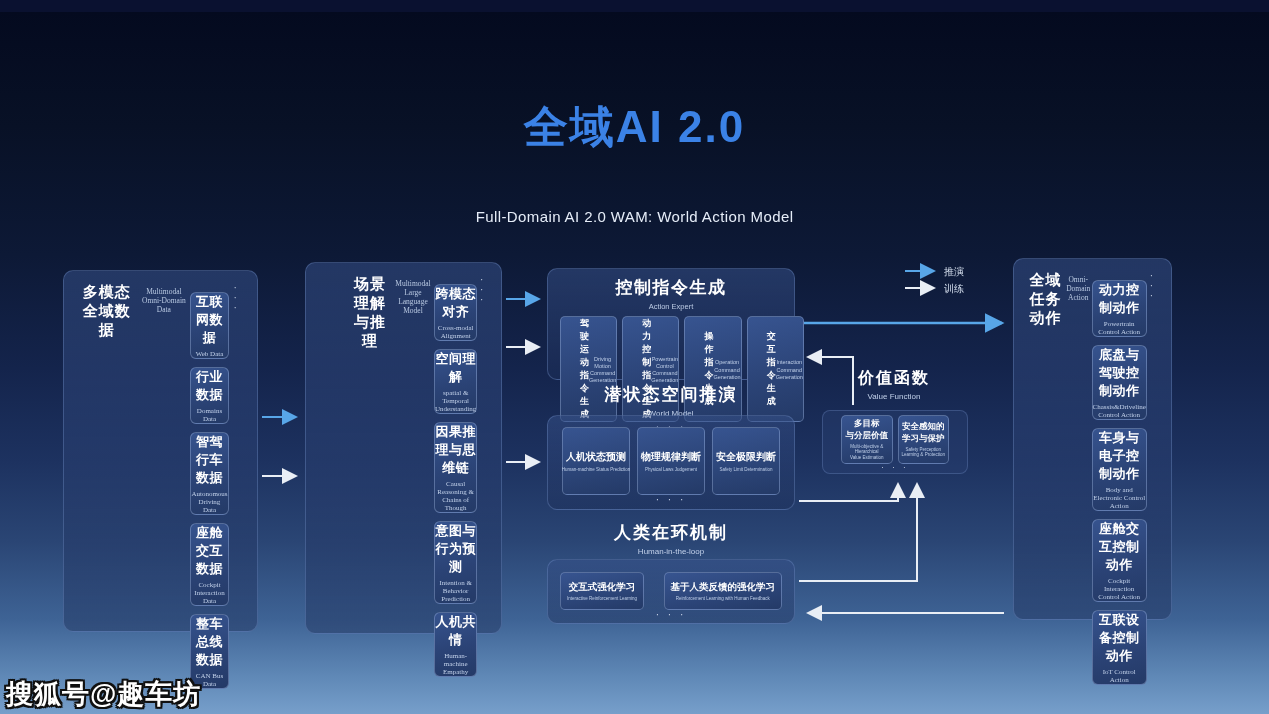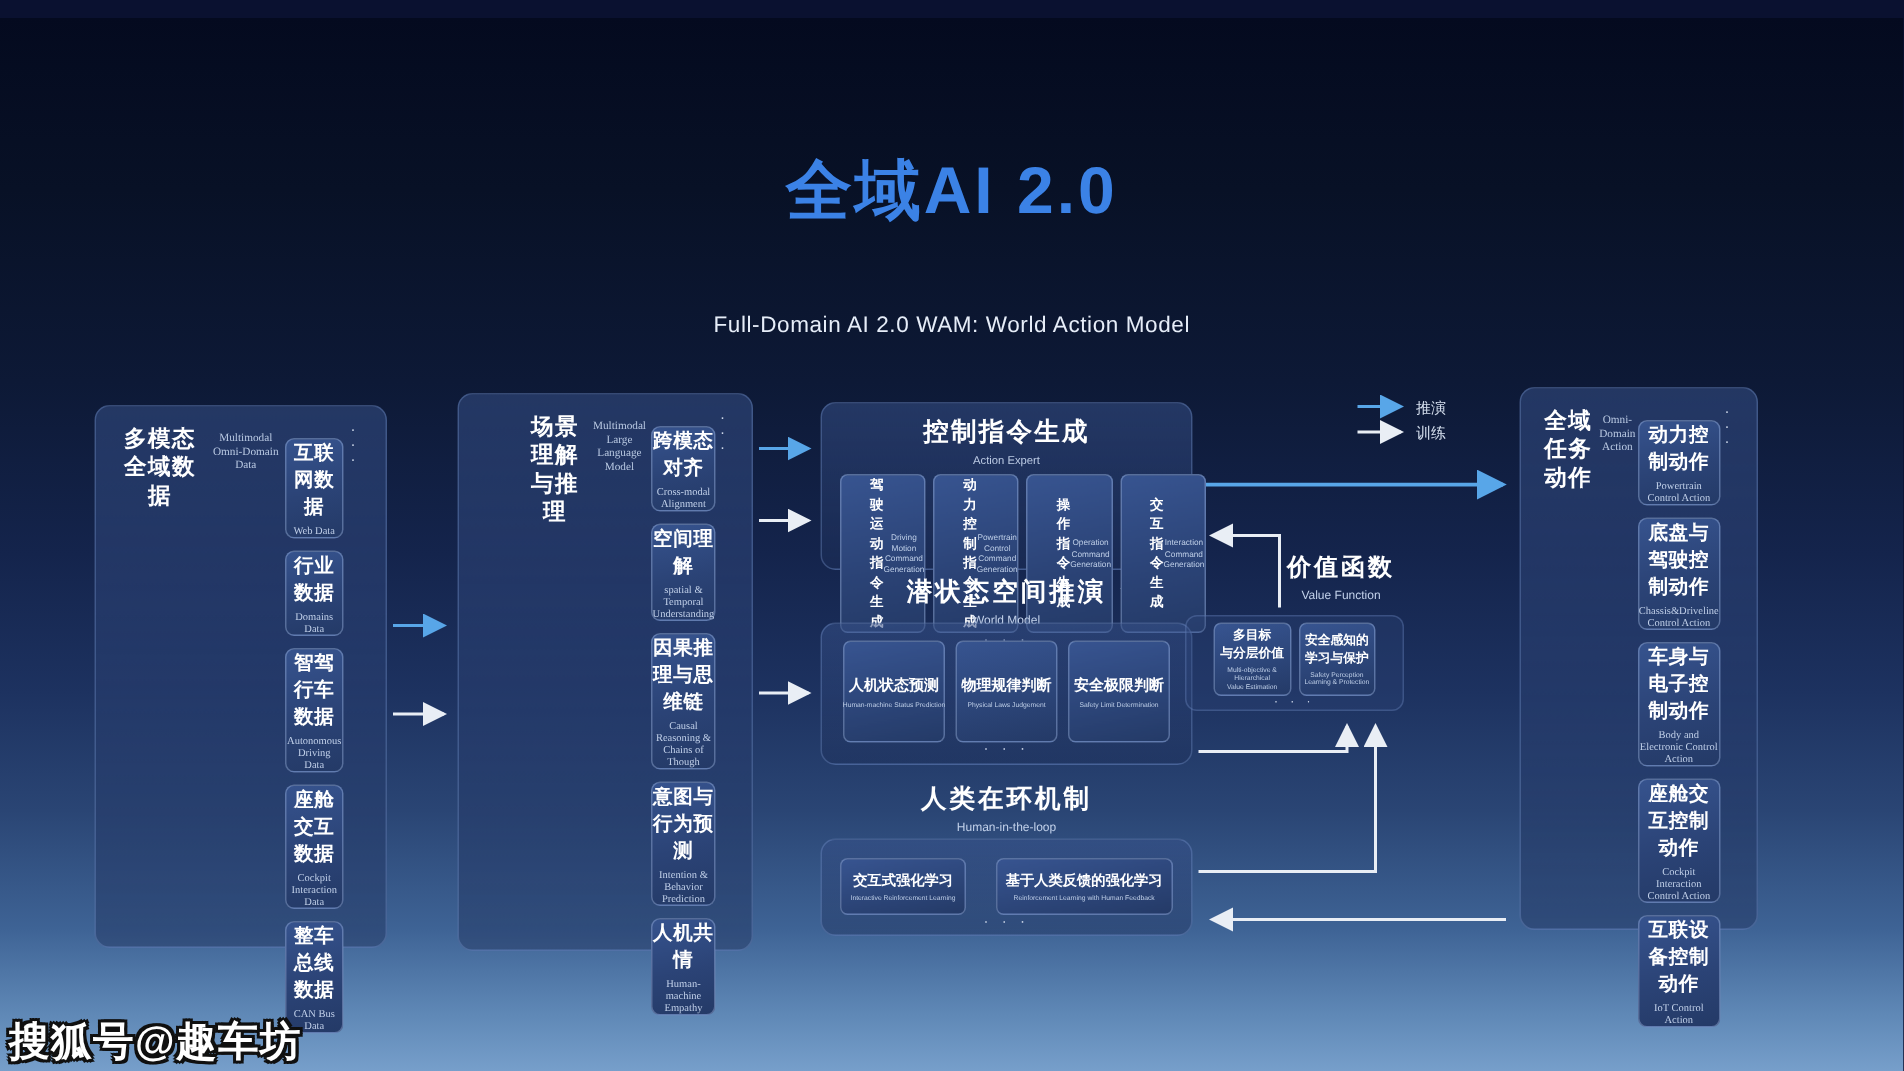--- a/index.html
+++ b/index.html
@@ -66,21 +66,21 @@
   .wm-box .zh{font-size:10px;font-weight:bold;color:#fff;}
   .wm-box .en{font-size:4.5px;color:#bfcfe8;margin-top:3px;white-space:nowrap;}
   
   .panel-hil{left:547px;top:547px;width:248px;height:65px;padding:12px 12px 1px;display:flex;flex-direction:column;}
   .hil-row{flex:1;display:flex;gap:14px;justify-content:space-between;}
   .hil-box{border-radius:5px;display:flex;flex-direction:column;align-items:center;justify-content:center;padding:0 6px;
     background:linear-gradient(168deg,#375490,#243a67);border:1px solid rgba(168,192,235,0.38);}
   .hil-box .zh{font-size:9.5px;font-weight:bold;color:#fff;white-space:nowrap;}
   .hil-box .en{font-size:4.5px;color:#bfcfe8;margin-top:2px;white-space:nowrap;}
   
-  .panel-vf{left:790px;top:398px;width:146px;height:64px;padding:4px 18px 0;display:flex;flex-direction:column;
+  .panel-vf{left:822px;top:398px;width:146px;height:64px;padding:4px 18px 0;display:flex;flex-direction:column;
     background:rgba(46,70,120,0.35);border:1px solid rgba(128,158,214,0.28);border-radius:8px;}
   .vf-row{flex:1;display:flex;gap:5px;}
   .vf-box{flex:1;border-radius:5px;display:flex;flex-direction:column;align-items:center;justify-content:center;
     background:linear-gradient(168deg,#375490,#243a67);border:1px solid rgba(168,192,235,0.38);}
   .vf-box .zh{font-size:8.5px;font-weight:bold;color:#fff;white-space:pre-line;text-align:center;line-height:1.4;}
   .vf-box .en{font-size:4.5px;color:#bfcfe8;white-space:pre-line;text-align:center;margin-top:2px;line-height:1.3;}
   .panel-vf .dots{height:9px;font-size:8px;line-height:7px;}
   
   .arrows{position:absolute;left:0;top:0;width:1269px;height:714px;pointer-events:none;}
   

